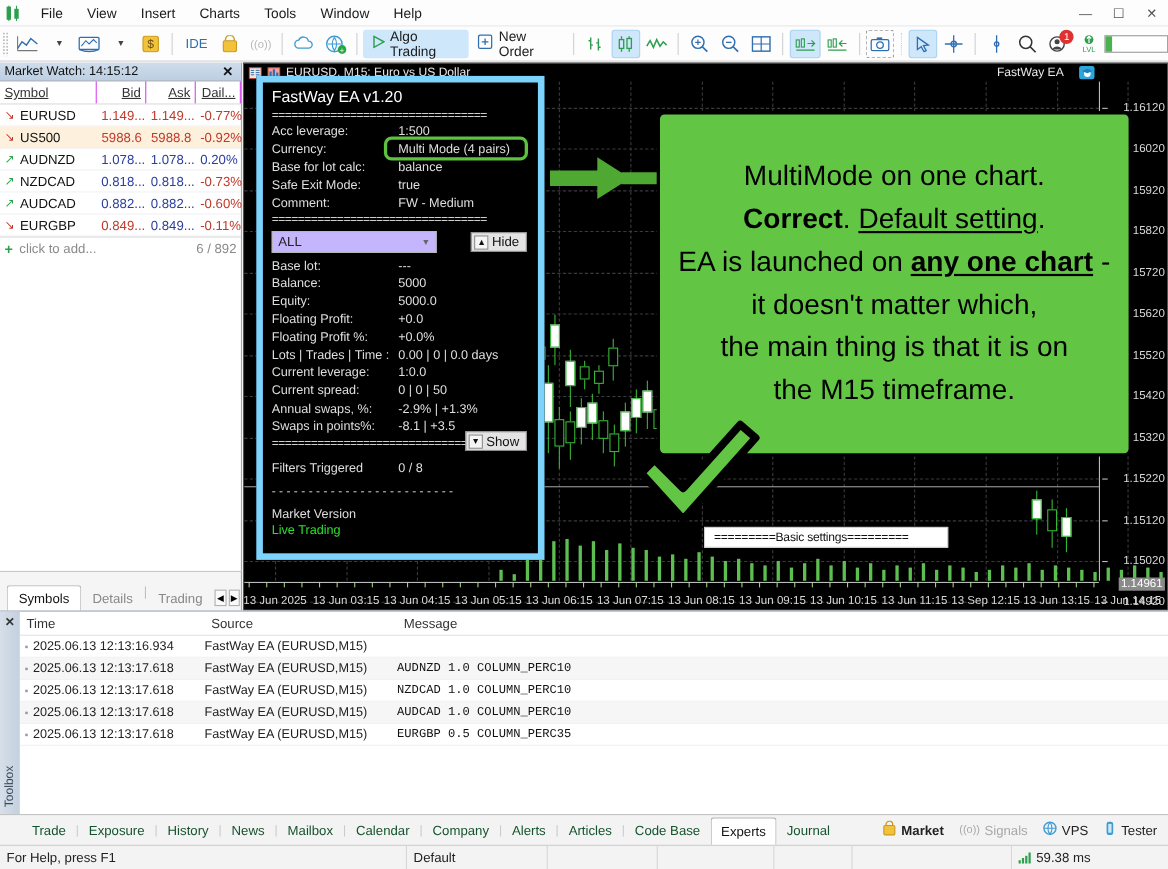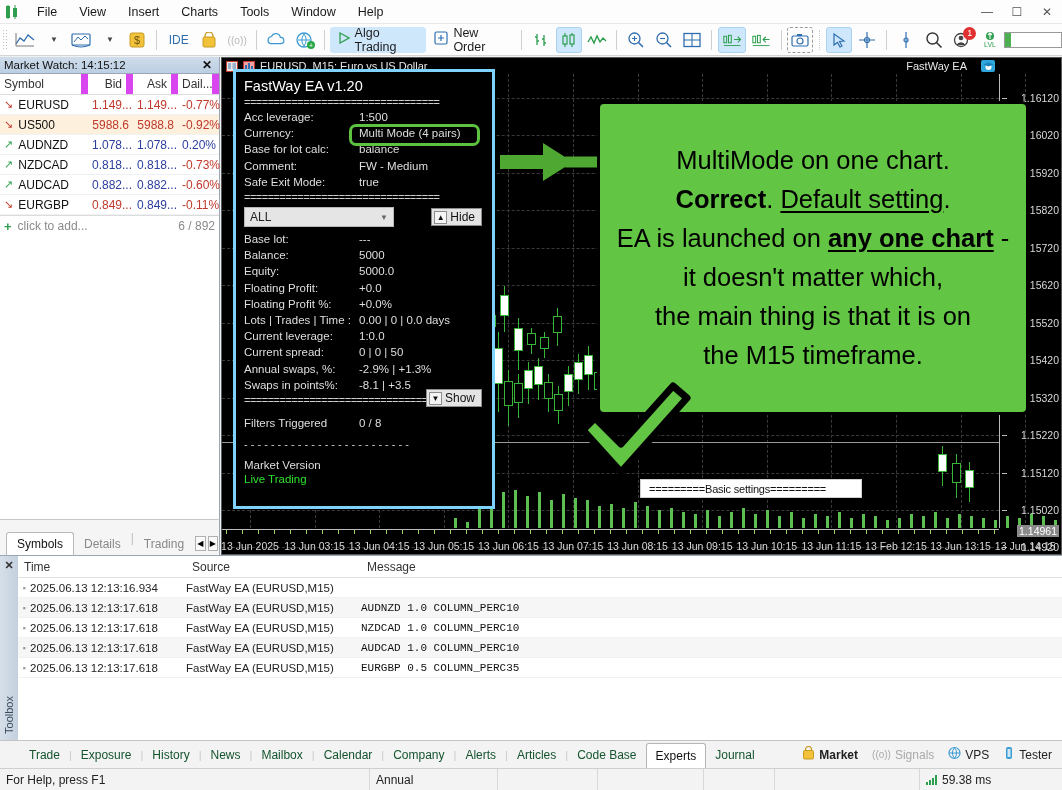--- a/index.html
+++ b/index.html
@@ -48,21 +48,21 @@
   .lvlbar-green { width:6px; height:14px; background:#4caf50; }
 
   
   .mw { position:absolute; left:0; top:57px; width:220px; height:462px;
     background:#fff; border-right:1px solid #9aa6b5; }
   .mw-title { height:17px; background:linear-gradient(#cfdcea,#bccfe3);
     display:flex; align-items:center; padding:0 4px; font-size:11.5px; color:#111;
     border-bottom:1px solid #9aa6b5; }
   .mw-title .x { margin-left:auto; font-size:12px; font-weight:bold; cursor:default; padding:0 3px;}
   .mw-head { display:flex; height:21px; border-bottom:1px solid #dcdcdc; font-size:12px; color:#333;}
-  .mw-head div { padding:3px 4px; border-right:7px solid #d946ef; }
+  .mw-head div { padding:3px 4px; border-right:1px solid #d946ef;text-decoration:underline; }
   .col-sym { width:88px; }
   .col-bid { width:45px; text-align:right; }
   .col-ask { width:45px; text-align:right; }
   .col-dai { width:41px; text-align:right; }
   .mw-row { display:flex; height:20px; font-size:12px; border-bottom:1px solid #eef2f4; align-items:center;}
   .mw-row.sel { background:#fdf0dc; }
   .mw-row > div { padding:0 4px; }
   .arrow-dn { color:#c0392b; font-size:11px; }
   .arrow-up { color:#2e9e4f; font-size:11px; }
   .mw-sym { width:88px; display:flex; gap:5px; align-items:center; color:#111; }
@@ -114,31 +114,31 @@
   .volbar { position:absolute; bottom:26px; width:3px; background:#5dbf52; }
   .hline { position:absolute; left:0; right:62px; height:0; border-top:1px solid #9a9a9a;}
 
   .ea-badge { position:absolute; right:66px; top:2px; display:flex; align-items:center; gap:14px;
     font-size:11px; color:#e8e8e8; z-index:6;}
   .ea-badge .gi { width:14px; height:12px; background:#2da5dd; border-radius:2px;
      display:flex; align-items:center; justify-content:center;}
 
   
   .eapanel { position:absolute; left:11px; top:11px; width:262px; height:440px;
-    background:#000; border:3px solid #7dd3fc; padding:6px 8px; z-index:10;
+    background:#000; border:6px solid #7dd3fc; padding:6px 8px; z-index:10;
     color:#dfdfdf; font-size:11.5px; }
   .ea-h1 { font-size:14.5px; color:#fff; margin-bottom:2px; }
   .ea-sep { color:#cfcfcf; letter-spacing:-0.5px; font-size:11px; overflow:hidden;
     white-space:nowrap; margin:1px 0; }
   .ea-sepd { color:#cfcfcf; letter-spacing:0px; font-size:11px; overflow:hidden;
     white-space:nowrap; margin:2px 0;}
   .ea-row { display:flex; line-height:16.2px; }
   .ea-lbl { width:115px; white-space:nowrap; }
   .ea-val { white-space:nowrap; }
-  .ea-select { margin-top:4px; width:150px; height:20px; background:#e5e5e5; color:#222;
+  .ea-select { margin-top:4px; width:150px; height:20px; background:#c4b5fd; color:#222;
     border:1px solid #b7b7b7; display:flex; align-items:center; padding:0 5px; font-size:12px; }
   .ea-select .dd { margin-left:auto; font-size:8px; color:#666; }
   .ea-btn { position:absolute; background:#e4e4e4; color:#111; border:1px solid #8d8d8d;
     font-size:12px; padding:1px 6px 1px 2px; display:flex; align-items:center; gap:3px;}
   .ea-btn .sq { width:13px; height:13px; background:#f5f5f5; border:1px solid #8d8d8d;
     font-size:8px; display:flex; align-items:center; justify-content:center;}
   .ea-green { color:#2ee02e; }
 
   
   .callout { position:absolute; left:597px; top:101px; width:432px; height:314px;
@@ -858,21 +858,21 @@
         <div class="tl" style="left: 28px;">13 Jun 2025</div>
         <div class="tl" style="left: 92.6px;">13 Jun 03:15</div>
         <div class="tl" style="left: 157.2px;">13 Jun 04:15</div>
         <div class="tl" style="left: 221.8px;">13 Jun 05:15</div>
         <div class="tl" style="left: 286.4px;">13 Jun 06:15</div>
         <div class="tl" style="left: 351px;">13 Jun 07:15</div>
         <div class="tl" style="left: 415.6px;">13 Jun 08:15</div>
         <div class="tl" style="left: 480.2px;">13 Jun 09:15</div>
         <div class="tl" style="left: 544.8px;">13 Jun 10:15</div>
         <div class="tl" style="left: 609.4px;">13 Jun 11:15</div>
-        <div class="tl" style="left: 674px;">13 Feb 12:15</div>
+        <div class="tl" style="left: 674px;">13 Sep 12:15</div>
         <div class="tl" style="left: 738.6px;">13 Jun 13:15</div>
         <div class="tl" style="left: 803.2px;">13 Jun 14:15</div>
       </div>
   </div>
 
   <div class="eapanel">
     <div class="ea-h1">FastWay EA v1.20</div>
     <div class="ea-sep">=================================</div>
     <div id="ea-rows-top">
         <div class="ea-row">
@@ -881,26 +881,26 @@
         </div>
         <div class="ea-row">
           <div class="ea-lbl">Currency:</div>
           <div class="ea-val">Multi Mode (4 pairs)</div>
         </div>
         <div class="ea-row">
           <div class="ea-lbl">Base for lot calc:</div>
           <div class="ea-val">balance</div>
         </div>
         <div class="ea-row">
+          <div class="ea-lbl">Safe Exit Mode:</div>
+          <div class="ea-val">true</div>
+        </div>
+        <div class="ea-row">
           <div class="ea-lbl">Comment:</div>
           <div class="ea-val">FW - Medium</div>
-        </div>
-        <div class="ea-row">
-          <div class="ea-lbl">Safe Exit Mode:</div>
-          <div class="ea-val">true</div>
         </div>
       </div>
     <div class="ea-sep">=================================</div>
     <div style="position:relative;">
       <div class="ea-select">
         <span>ALL</span>
         <span class="dd">▼</span>
       </div>
       <div class="ea-btn" style="right:2px;top:1px;">
         <span class="sq">▲</span>
@@ -1090,21 +1090,21 @@
             <rect x="4.5" y="3" width="3" height="8" fill="#cfe8f7"></rect>
           </svg>
       </span>
       <span>Tester</span>
     </div>
   </div>
 </div>
 
 <div class="statusbar">
   <div class="sb-cell" style="width:370px;">For Help, press F1</div>
-  <div class="sb-cell" style="width:128px;">Annual</div>
+  <div class="sb-cell" style="width:128px;">Default</div>
   <div class="sb-cell" style="width:100px;"></div>
   <div class="sb-cell" style="width:106px;"></div>
   <div class="sb-cell" style="width:71px;"></div>
   <div class="sb-cell" style="width:145px;"></div>
   <div class="sb-cell" style="flex:1;border-right:none;gap:5px;">
     <span class="sig-bars">
       <i style="height:3px"></i>
         <i style="height:5px"></i>
         <i style="height:7px"></i>
         <i style="height:10px"></i>

